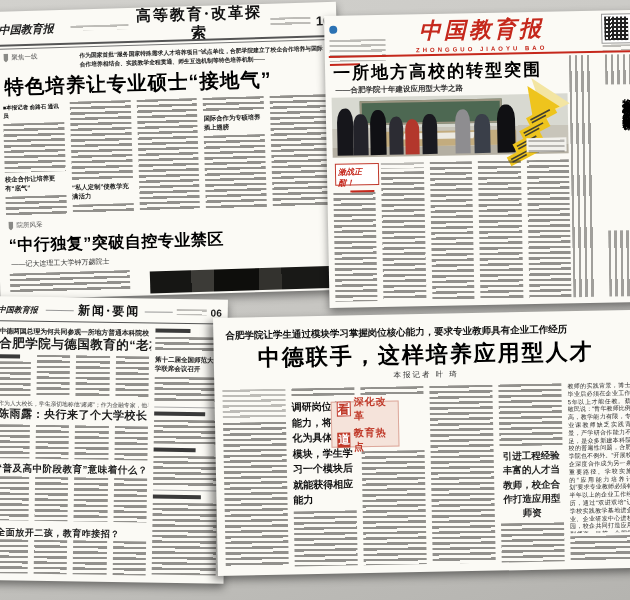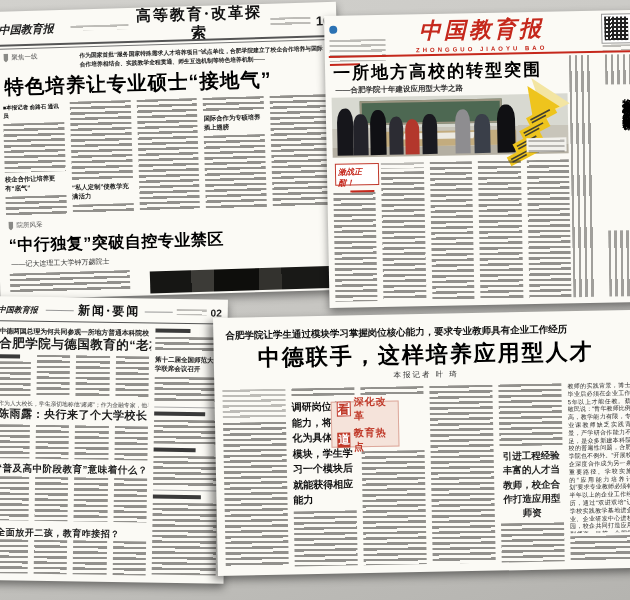--- a/index.html
+++ b/index.html
@@ -186,21 +186,21 @@
     </div>
   </div>
 
   <div class="page" style="left:-8px;top:296px;width:236px;height:284px;transform:rotate(0.9deg);transform-origin:0 0;">
     <div class="abs" style="left:6px;right:6px;top:4px;height:18px;display:flex;align-items:center;">
       <span class="script" style="font-size:8px;color:#222;width:44px;">中国教育报</span>
       <span style="flex:1;height:1px;background:#999;margin:0 4px;"></span>
       <span class="script" style="font-size:12px;font-style:normal;letter-spacing:2px;color:#111;">新闻·要闻</span>
       <span style="flex:1;height:1px;background:#999;margin:0 4px;"></span>
       <span class="tx-light" style="width:30px;height:6px;margin-right:4px;"></span>
-      <span style="font-weight:bold;font-size:10px;">02</span>
+      <span style="font-weight:bold;font-size:10px;">06</span>
     </div>
     <div class="rule" style="left:6px;right:6px;top:24px;background:#555;"></div>
 
     <div class="abs" style="left:8px;top:30px;width:150px;font-size:6.8px;font-weight:bold;white-space:nowrap;overflow:hidden;">中德两国总理为何共同参观一所地方普通本科院校？</div>
     <div class="abs hl" style="left:8px;top:39px;width:152px;font-size:12.5px;">合肥学院与德国教育的“老友记”</div>
     <div class="abs cols" style="left:6px;top:58px;width:152px;height:42px;">
       <div class="col">
           <div class="minihead" style="width:70%;"></div>
           <div class="tx fill"></div>
         </div>

